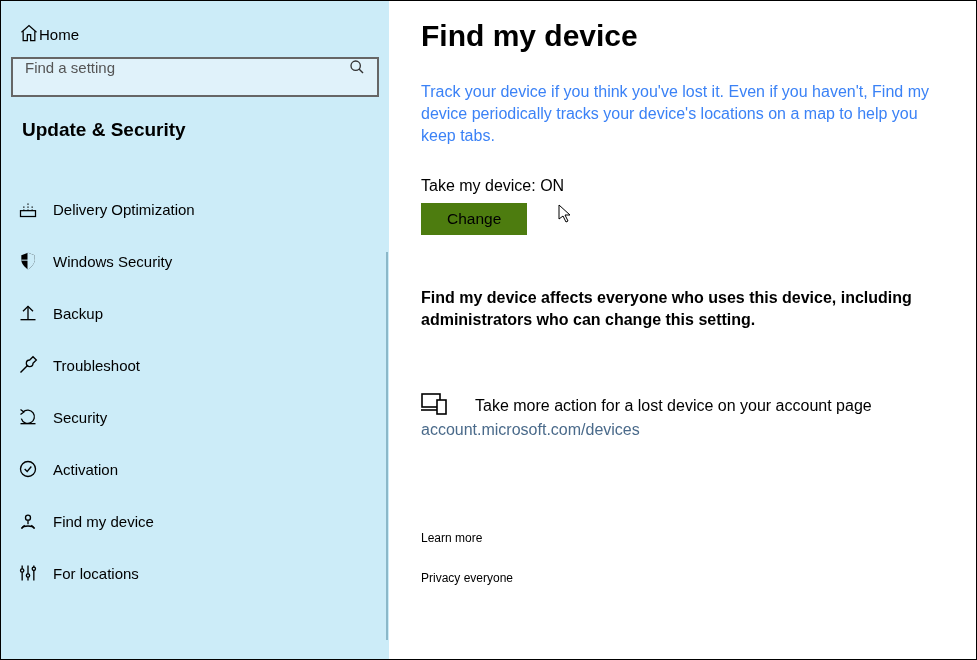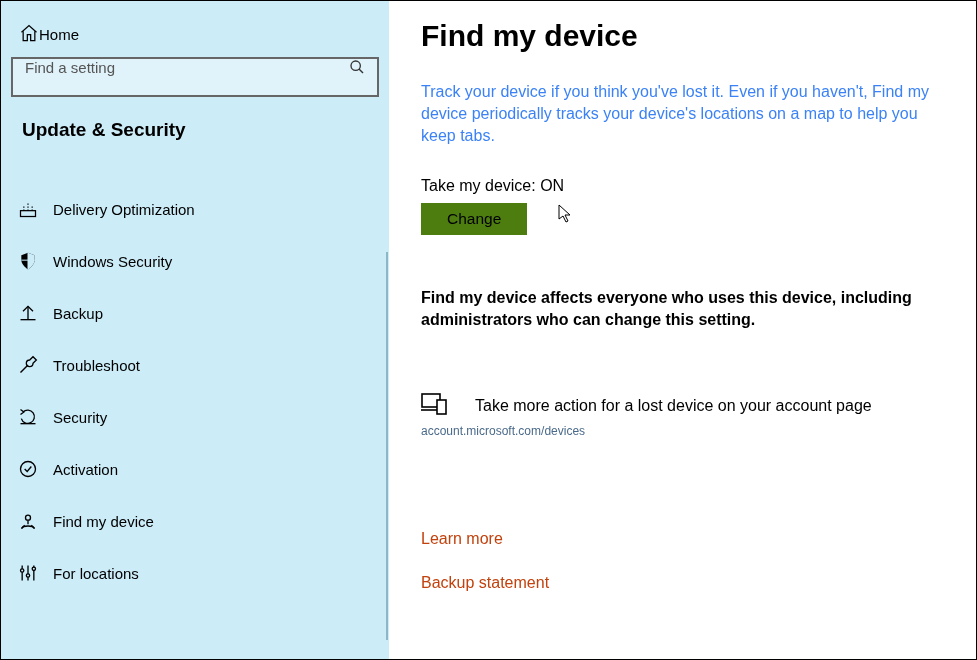--- a/index.html
+++ b/index.html
@@ -100,29 +100,29 @@
   }
   .account-row {
     display: flex;
     align-items: flex-end;
     gap: 28px;
     font-size: 16px;
     margin-bottom: 6px;
   }
   .account-link {
     color: #4a6a8a;
-    font-size: 12px;
+    font-size: 16px;
     cursor: pointer;
     display: inline-block;
     margin-bottom: 92px;
   }
   .footer-link {
     display: block;
-    color: #c2410c;
-    font-size: 16px;
+    color: #000000;
+    font-size: 12px;
     margin-bottom: 26px;
     cursor: pointer;
   }
   svg { display:block; }
   .cursor {
     position: absolute;
     left: 558px;
     top: 204px;
     pointer-events: none;
   }
@@ -278,18 +278,18 @@
         <rect x="1" y="1" width="18" height="13"></rect>
         <line x1="0" y1="17" x2="20" y2="17"></line>
         <rect x="16" y="7" width="9" height="14" fill="#fff"></rect>
       </svg>
     </span>
     <span>Take more action for a lost device on your account page</span>
   </div>
   <a class="account-link">account.microsoft.com/devices</a>
 
   <a class="footer-link">Learn more</a>
-  <a class="footer-link">Backup statement</a>
+  <a class="footer-link">Privacy everyone</a>
 </div>
 
 <svg class="cursor" width="16" height="20" viewBox="0 0 16 20">
   <path d="M1 1 L1 15 L5 12 L8 18 L10 17 L7 11 L12 11 Z" fill="#fff" stroke="#000" stroke-width="1"></path>
 </svg>
 
 </body></html>

